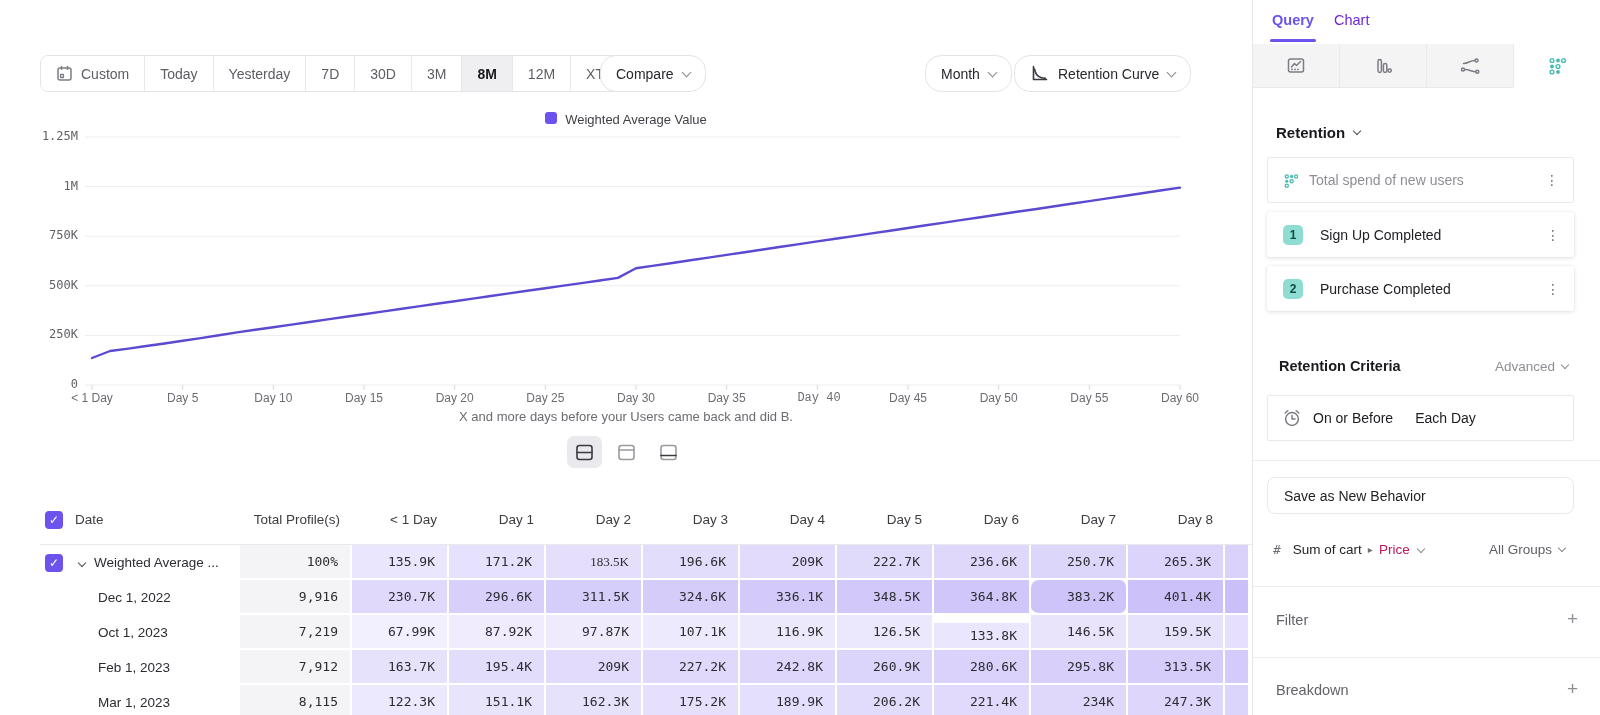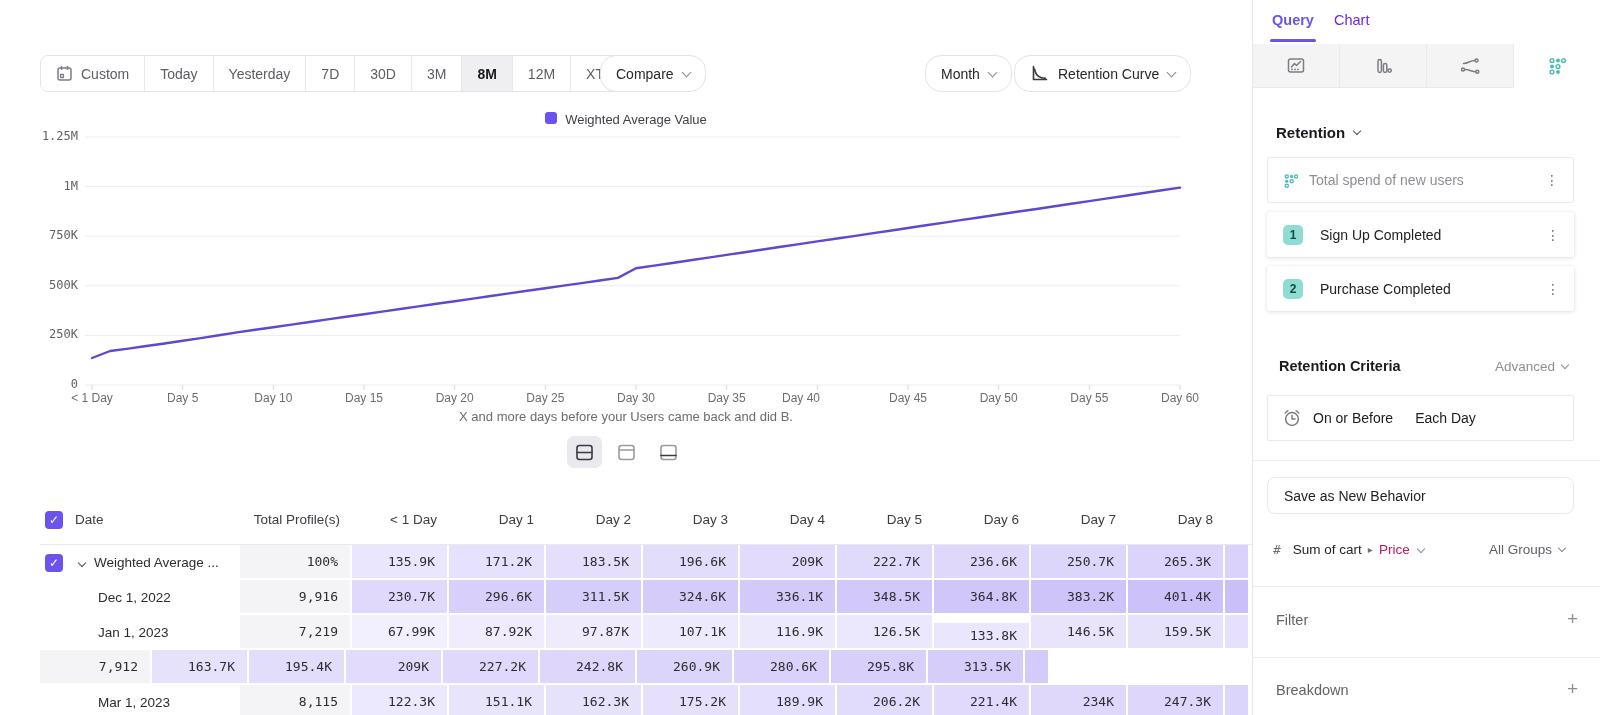--- a/index.html
+++ b/index.html
@@ -198,21 +198,21 @@
       </div>
     <div id="x-labels">
         <div class="xlab" style="left: 52px;">&lt; 1 Day</div>
         <div class="xlab" style="left: 142.667px;">Day 5</div>
         <div class="xlab" style="left: 233.333px;">Day 10</div>
         <div class="xlab" style="left: 324px;">Day 15</div>
         <div class="xlab" style="left: 414.667px;">Day 20</div>
         <div class="xlab" style="left: 505.333px;">Day 25</div>
         <div class="xlab" style="left: 596px;">Day 30</div>
         <div class="xlab" style="left: 686.667px;">Day 35</div>
-        <div class="xlab" style="left: 761px;">Day 40</div>
+        <div class="xlab" style="left: 779px; font-family: Liberation Mono, monospace;">Day 40</div>
         <div class="xlab" style="left: 868px;">Day 45</div>
         <div class="xlab" style="left: 958.667px;">Day 50</div>
         <div class="xlab" style="left: 1049.33px;">Day 55</div>
         <div class="xlab" style="left: 1140px;">Day 60</div>
       </div>
     <div id="chart-subtitle">X and more days before your Users came back and did B.</div>
   </div>
 
   <div id="view-toggle">
     <button class="vt-btn active">
@@ -261,62 +261,65 @@
     <div id="tbody">
         <div class="trow">
           <div class="cell-date">
             <span class="checkbox" style="background: rgb(108, 83, 238); margin-left: 5px;">✓</span>
             <span class="chev dark small row-chev"></span>
             <span>Weighted Average ...</span>
           </div>
           <div class="cell-total">100%</div>
           <div class="cell-heat" style="background: rgba(124, 96, 240, 0.157);">135.9K</div>
           <div class="cell-heat" style="background: rgba(124, 96, 240, 0.19);">171.2K</div>
-          <div class="cell-heat" style="background: rgba(124, 96, 240, 0.2);">183.5K</div>
+          <div class="cell-heat" style="background: rgba(124, 96, 240, 0.2); font-family: Liberation Serif, serif;">183.5K</div>
           <div class="cell-heat" style="background: rgba(124, 96, 240, 0.21);">196.6K</div>
           <div class="cell-heat" style="background: rgba(124, 96, 240, 0.224);">209K</div>
           <div class="cell-heat" style="background: rgba(124, 96, 240, 0.235);">222.7K</div>
           <div class="cell-heat" style="background: rgba(124, 96, 240, 0.247);">236.6K</div>
           <div class="cell-heat" style="background: rgba(124, 96, 240, 0.26);">250.7K</div>
           <div class="cell-heat" style="background: rgba(124, 96, 240, 0.27);">265.3K</div>
           <div class="cell-sliver" style="background: rgba(124, 96, 240, 0.282);"></div>
         </div>
         <div class="trow">
           <div class="cell-date">
             <span style="margin-left: 58px;">Dec 1, 2022</span>
           </div>
           <div class="cell-total">9,916</div>
           <div class="cell-heat" style="background: rgba(124, 96, 240, 0.24);">230.7K</div>
           <div class="cell-heat" style="background: rgba(124, 96, 240, 0.298);">296.6K</div>
           <div class="cell-heat" style="background: rgba(124, 96, 240, 0.31);">311.5K</div>
           <div class="cell-heat" style="background: rgba(124, 96, 240, 0.32);">324.6K</div>
           <div class="cell-heat" style="background: rgba(124, 96, 240, 0.333);">336.1K</div>
           <div class="cell-heat" style="background: rgba(124, 96, 240, 0.34);">348.5K</div>
           <div class="cell-heat" style="background: rgba(124, 96, 240, 0.357);">364.8K</div>
-          <div class="cell-heat" style="background: rgba(124, 96, 240, 0.373);">383.2K</div>
+          <div class="cell-heat" style="background: rgba(124, 96, 240, 0.373); border-radius: 8px;">383.2K</div>
           <div class="cell-heat" style="background: rgba(124, 96, 240, 0.39);">401.4K</div>
           <div class="cell-sliver" style="background: rgba(124, 96, 240, 0.404);"></div>
         </div>
         <div class="trow">
           <div class="cell-date">
-            <span style="margin-left: 58px;">Jan 1, 2023</span>
+            <span style="margin-left: 58px;">Oct 1, 2023</span>
           </div>
           <div class="cell-total">7,219</div>
           <div class="cell-heat" style="background: rgba(124, 96, 240, 0.098);">67.99K</div>
           <div class="cell-heat" style="background: rgba(124, 96, 240, 0.118);">87.92K</div>
           <div class="cell-heat" style="background: rgba(124, 96, 240, 0.125);">97.87K</div>
           <div class="cell-heat" style="background: rgba(124, 96, 240, 0.133);">107.1K</div>
           <div class="cell-heat" style="background: rgba(124, 96, 240, 0.14);">116.9K</div>
           <div class="cell-heat" style="background: rgba(124, 96, 240, 0.15);">126.5K</div>
           <div class="cell-heat" style="background: rgba(124, 96, 240, 0.157); margin-top: 8px;">133.8K</div>
           <div class="cell-heat" style="background: rgba(124, 96, 240, 0.17);">146.5K</div>
           <div class="cell-heat" style="background: rgba(124, 96, 240, 0.18);">159.5K</div>
           <div class="cell-sliver" style="background: rgba(124, 96, 240, 0.192);"></div>
         </div>
         <div class="trow">
+          <div class="cell-date">
+            <span style="margin-left: 58px;">Feb 1, 2023</span>
+          </div>
           <div class="cell-total">7,912</div>
           <div class="cell-heat" style="background: rgba(124, 96, 240, 0.18);">163.7K</div>
           <div class="cell-heat" style="background: rgba(124, 96, 240, 0.21);">195.4K</div>
           <div class="cell-heat" style="background: rgba(124, 96, 240, 0.224);">209K</div>
           <div class="cell-heat" style="background: rgba(124, 96, 240, 0.24);">227.2K</div>
           <div class="cell-heat" style="background: rgba(124, 96, 240, 0.25);">242.8K</div>
           <div class="cell-heat" style="background: rgba(124, 96, 240, 0.267);">260.9K</div>
           <div class="cell-heat" style="background: rgba(124, 96, 240, 0.282);">280.6K</div>
           <div class="cell-heat" style="background: rgba(124, 96, 240, 0.298);">295.8K</div>
           <div class="cell-heat" style="background: rgba(124, 96, 240, 0.314);">313.5K</div>

